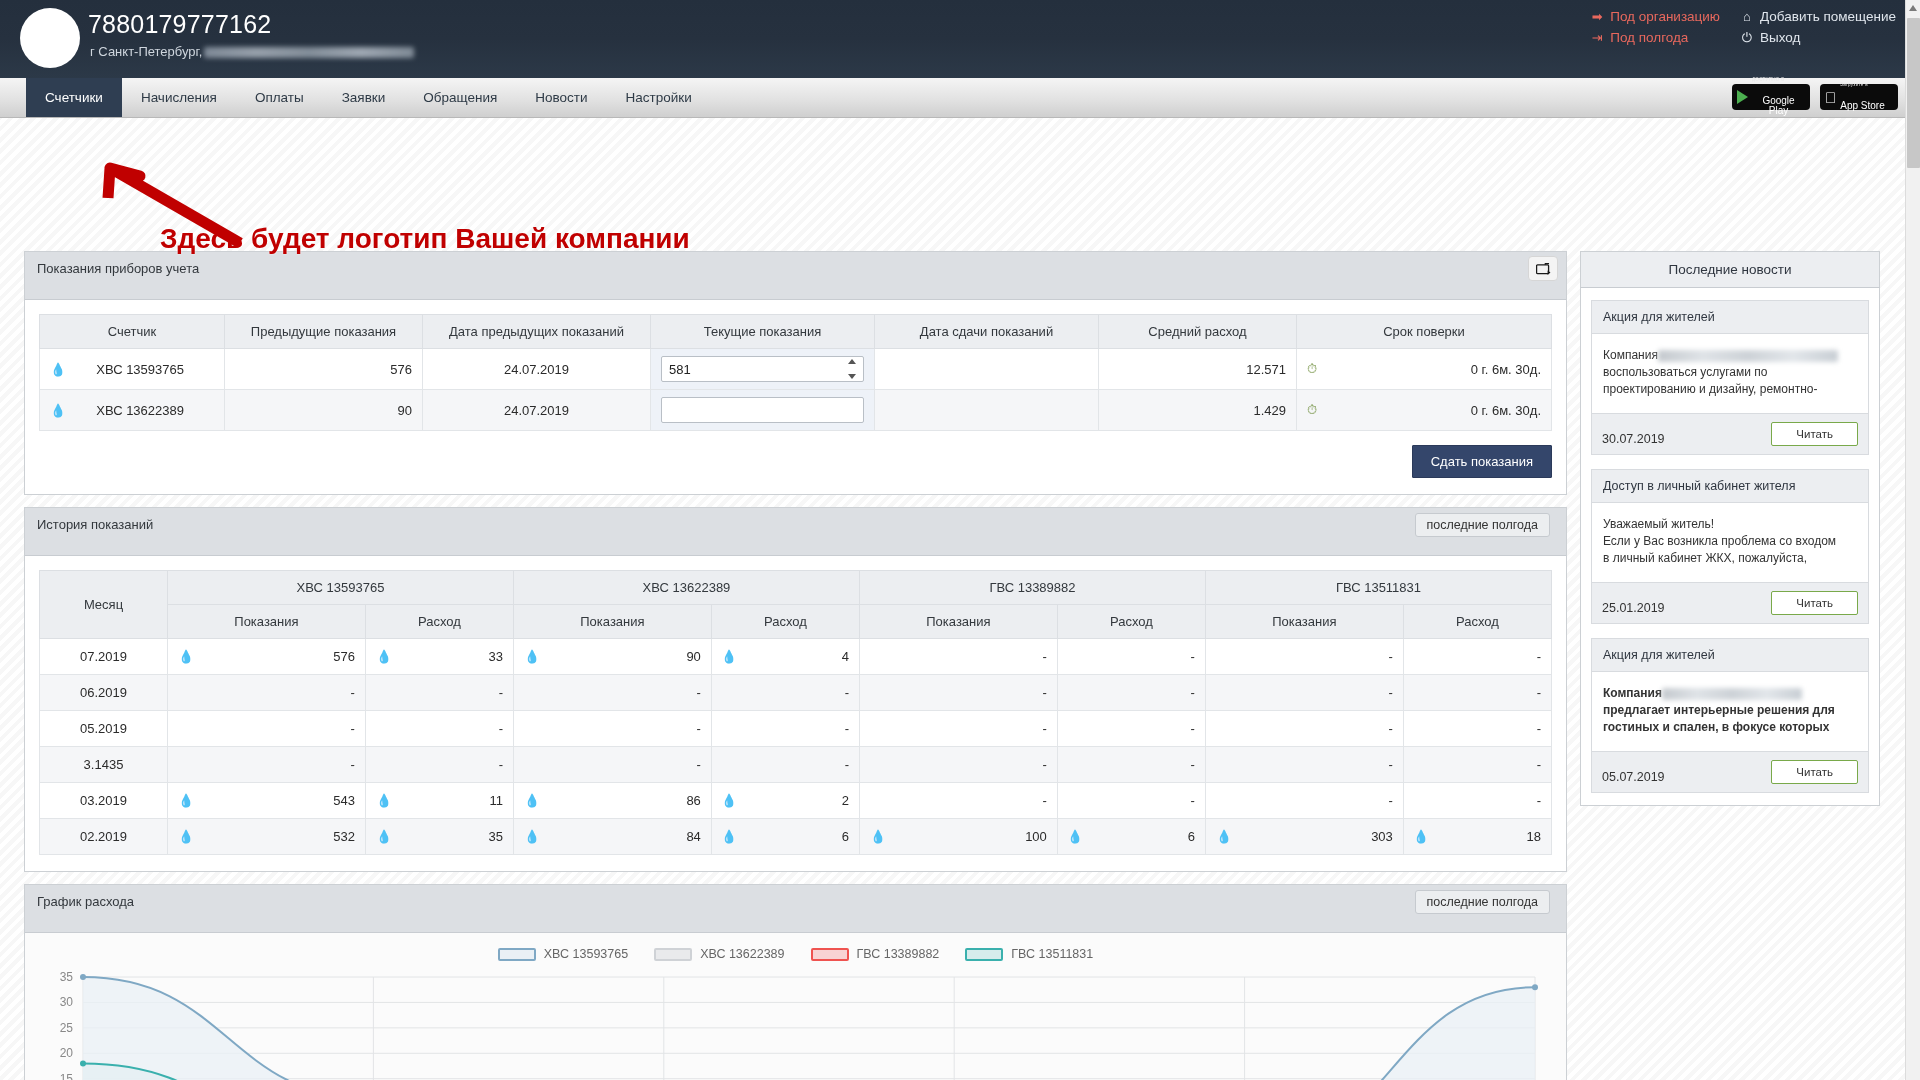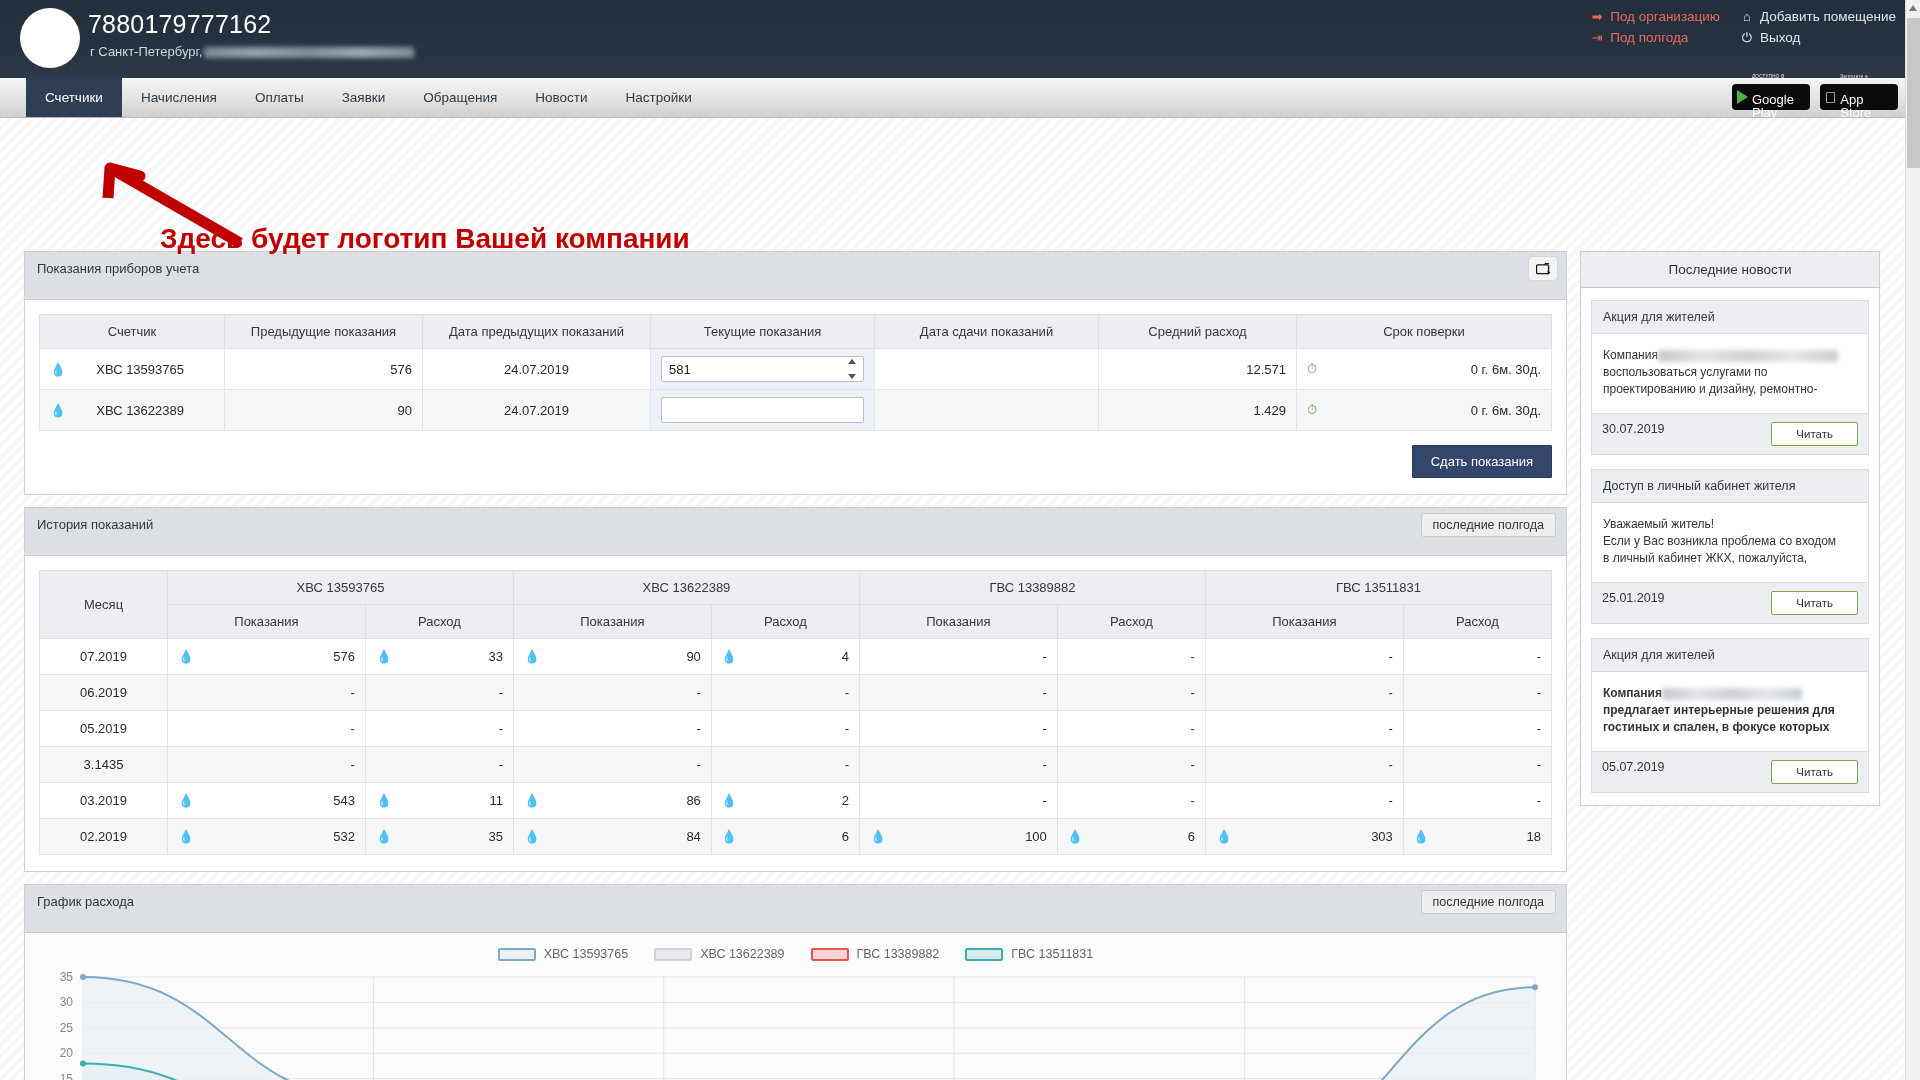--- a/index.html
+++ b/index.html
@@ -60,21 +60,21 @@
     font-size: 13.5px; color: #2e3a46; cursor: pointer; white-space: nowrap;
   }
   .nav-item.active { background: #2f3e52; color: #fff; }
   .stores { position: absolute; right: 22px; top: 6px; display: flex; gap: 10px; }
   .store-badge {
     width: 78px; height: 26px; background: #0b0b0b; border-radius: 4px;
     display: flex; align-items: center; gap: 4px; padding: 0 5px;
     color: #fff; line-height: 1;
   }
   .store-badge .st-txt .t1 { font-size: 4.5px; display:block; letter-spacing:.3px; color:#e8e8e8;}
-  .store-badge .st-txt .t2 { font-size: 13px; display:block; font-weight: 500; margin-top:14px;}
+  .store-badge .st-txt .t2 { font-size: 10px; display:block; font-weight: 500; margin-top:14px;text-align:center;}
   .gp-tri { width: 0; height: 0; border-left: 11px solid #4caf50;
             border-top: 7px solid transparent; border-bottom: 7px solid transparent; }
   .apple { font-size: 15px; line-height: 1; }
 
   
   .page { position: relative; height: 962px;
     background: repeating-linear-gradient(-45deg,#ffffff 0 4px,#f7f7f7 4px 8px); }
 
   .annot {
     position: absolute; left: 160px; top: 105px;
@@ -96,21 +96,21 @@
   }
   .panel-body { padding: 14px 14px 16px 14px; background:#fff; }
 
   .icon-btn {
     position: absolute; right: 8px; top: 4px;
     width: 30px; height: 25px; background: #f4f4f4; border: 1px solid #d6d6d6;
     border-radius: 4px; display: flex; align-items: center; justify-content: center;
     cursor: pointer;
   }
   .ghost-btn {
-    position: absolute; right: 10px; top: 5px;
+    position: absolute; right: 16px; top: 5px;
     background: #eceef0; border: 1px solid #c6cacf; border-radius: 3px;
     font-size: 12.5px; color: #333; padding: 4px 11px; cursor: pointer;
   }
 
   
   table { border-collapse: collapse; width: 100%; font-size: 13px; color: #2b2b2b; }
   .tbl th {
     background: #eceef1; border: 1px solid #dcdfe3; font-weight: 400;
     padding: 9px 10px; text-align: center; color: #33383d;
   }
@@ -155,21 +155,21 @@
     background: #eceef1; border: 1px solid #ccd0d4; border-bottom: 1px solid #c8ccd1;
     text-align: center; padding: 10px; font-size: 13.5px; color: #2f3640;
   }
   .news-wrap { border: 1px solid #ccd0d4; border-top: none; background: #fff; padding: 12px 10px; }
   .news-card { border: 1px solid #d8dbdf; margin-bottom: 14px; background:#fff;}
   .news-card:last-child { margin-bottom: 0; }
   .news-title { background: #eceef1; border-bottom: 1px solid #d8dbdf; padding: 9px 11px; font-size: 12.5px; color: #2f3640; }
   .news-body { padding: 13px 11px 15px 11px; font-size: 12px; line-height: 1.42; color: #333; min-height: 62px; }
   .news-body.bold { font-weight: bold; }
   .news-foot { background: #eceef1; border-top: 1px solid #d8dbdf;
-    display: flex; align-items: flex-start; justify-content: space-between; padding: 8px 10px; }
+    display: flex; align-items: flex-end; justify-content: space-between; padding: 8px 10px; }
   .news-date { font-size: 12.5px; color: #333; }
   .read-btn { border: 1px solid #79a94a; background: #fff; color: #333;
     font-size: 11.5px; padding: 5px 24px; border-radius: 2px; cursor: pointer; font-family: inherit; }
   .blurtext { display:inline-block; vertical-align: middle; height: 12px;
     background: linear-gradient(90deg,#c4c9ce,#dfe3e7,#cdd2d7,#e2e6ea,#c8ced4);
     filter: blur(2.4px); border-radius: 2px; }
 
   
   .scrollbar { position: absolute; right: 0; top: 0; width: 15px; height: 1080px;
     background: #f1f1f1; border-left: 1px solid #dcdcdc; z-index: 60;}

